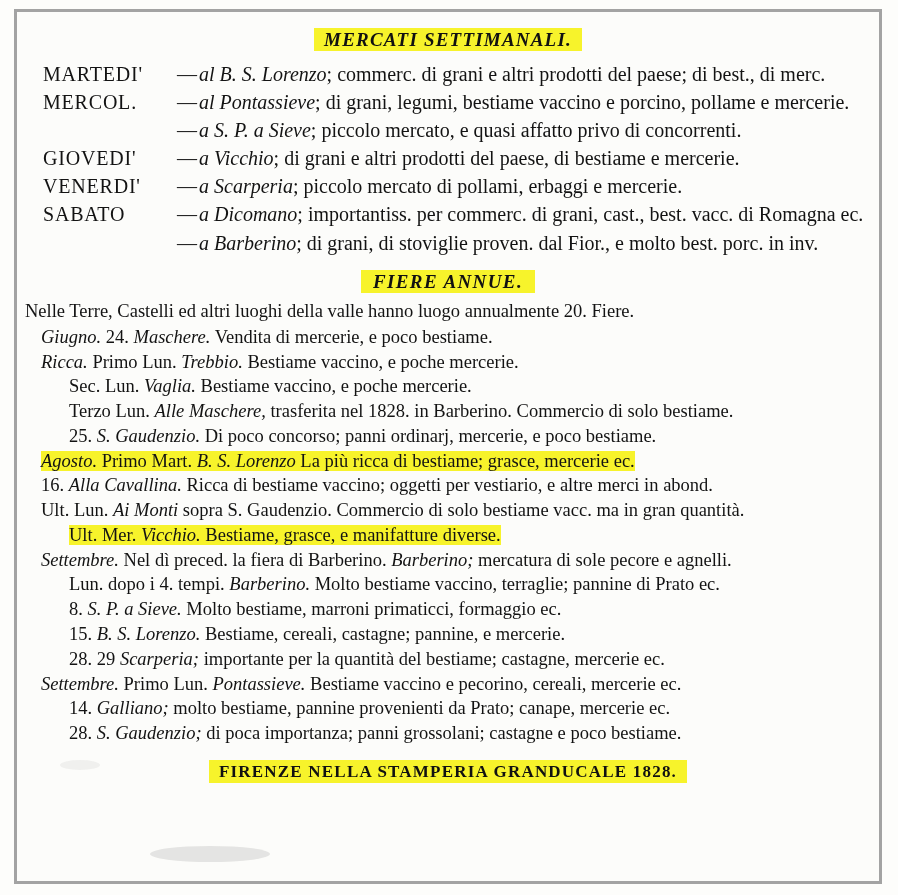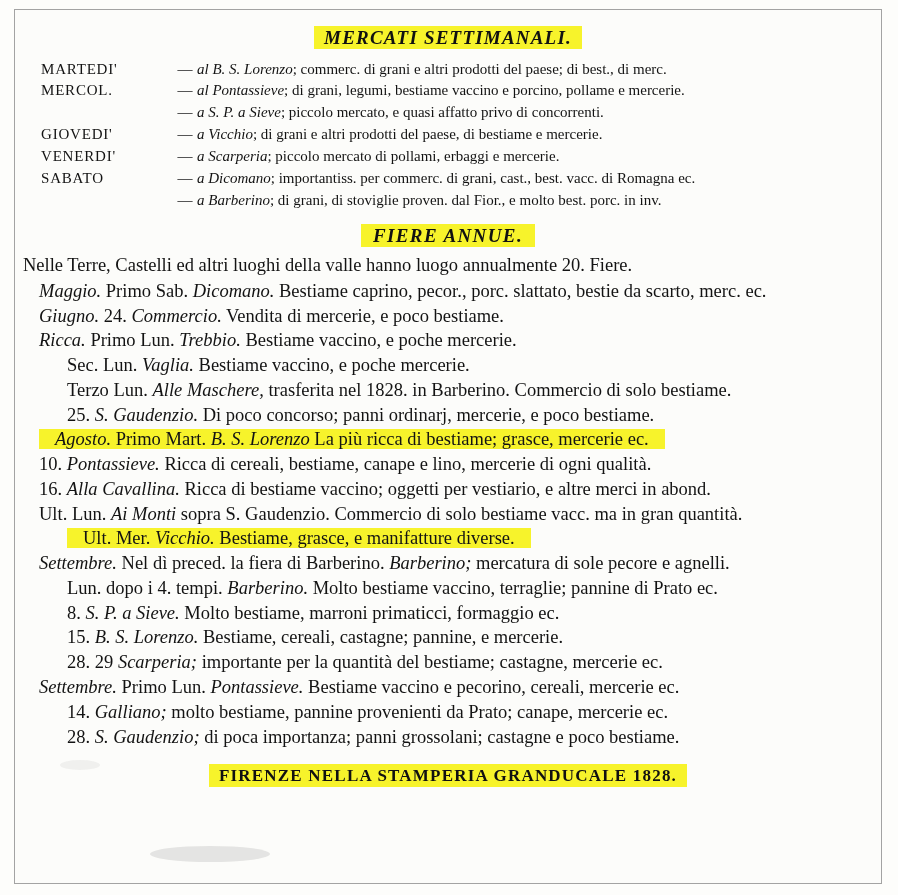--- a/index.html
+++ b/index.html
@@ -15,34 +15,34 @@
     font-family: "Liberation Serif", serif;
     overflow: hidden;
   }
   .sheet {
     position: absolute;
     left: 14px;
     top: 9px;
     width: 868px;
     height: 875px;
     background: #fcfcfa;
-    border: 1px solid #a3a3a3;
+    border: 3px solid #a3a3a3;
     box-sizing: border-box;
   }
   .inner {
     position: absolute;
     left: 8px;
     top: 6px;
     right: 8px;
     bottom: 6px;
     overflow: hidden;
   }
   .hl {
     background: #f7f32b;
-    padding: 0 16px;
+    padding: 0 0;
   }
   .title {
     text-align: center;
     font-style: italic;
     font-weight: bold;
     letter-spacing: 1.2px;
     font-size: 19px;
     color: #111;
     margin: 11px 0 9px 0;
   }
@@ -55,21 +55,21 @@
     letter-spacing: 1.4px;
     font-size: 19px;
     color: #111;
     margin: 14px 0 8px 0;
   }
   .section2-title .hl { padding: 1px 12px; text-align: center; }
 
   table.markets {
     border-collapse: collapse;
     margin: 0 0 0 18px;
-    font-size: 15px;
+    font-size: 20px;
     color: #131313;
   }
   table.markets td {
     padding: 1.5px 0;
     vertical-align: baseline;
     line-height: 1.26;
   }
   td.day {
     width: 132px;
     letter-spacing: 0.8px;
@@ -170,28 +170,26 @@
           </tbody>
       </table>
 
       <div class="section2-title">
         <span class="hl">FIERE ANNUE.</span>
       </div>
 
       <div class="intro">Nelle Terre, Castelli ed altri luoghi della valle hanno luogo annualmente 20. Fiere.</div>
 
       <div class="fairs">
-          <div class="fair-line"><span><span class="mon">Maggio.</span> Primo Sab. <span class="place">Dicomano.</span> Bestiame caprino, pecor., porc. slattato, bestie da scarto, merc. ec.</span></div>
-          <div class="fair-line"><span><span class="mon">Giugno.</span> 24. <span class="place">Commercio.</span> Vendita di mercerie, e poco bestiame.</span></div>
+          <div class="fair-line"><span><span class="mon">Giugno.</span> 24. <span class="place">Maschere.</span> Vendita di mercerie, e poco bestiame.</span></div>
           <div class="fair-line"><span><span class="mon">Ricca.</span> Primo Lun. <span class="place">Trebbio.</span> Bestiame vaccino, e poche mercerie.</span></div>
           <div class="fair-line ind"><span>Sec. Lun. <span class="place">Vaglia.</span> Bestiame vaccino, e poche mercerie.</span></div>
           <div class="fair-line ind"><span>Terzo Lun. <span class="place">Alle Maschere,</span> trasferita nel 1828. in Barberino. Commercio di solo bestiame.</span></div>
           <div class="fair-line ind"><span>25. <span class="place">S. Gaudenzio.</span> Di poco concorso; panni ordinarj, mercerie, e poco bestiame.</span></div>
           <div class="fair-line"><span class="hl"><span class="mon">Agosto.</span> Primo Mart. <span class="place">B. S. Lorenzo</span> La più ricca di bestiame; grasce, mercerie ec.</span></div>
-          <div class="fair-line"><span>10. <span class="place">Pontassieve.</span> Ricca di cereali, bestiame, canape e lino, mercerie di ogni qualità.</span></div>
           <div class="fair-line"><span>16. <span class="place">Alla Cavallina.</span> Ricca di bestiame vaccino; oggetti per vestiario, e altre merci in abond.</span></div>
           <div class="fair-line"><span>Ult. Lun. <span class="place">Ai Monti</span> sopra S. Gaudenzio. Commercio di solo bestiame vacc. ma in gran quantità.</span></div>
           <div class="fair-line ind"><span class="hl">Ult. Mer. <span class="place">Vicchio.</span> Bestiame, grasce, e manifatture diverse.</span></div>
           <div class="fair-line"><span><span class="mon">Settembre.</span> Nel dì preced. la fiera di Barberino. <span class="place">Barberino;</span> mercatura di sole pecore e agnelli.</span></div>
           <div class="fair-line ind"><span>Lun. dopo i 4. tempi. <span class="place">Barberino.</span> Molto bestiame vaccino, terraglie; pannine di Prato ec.</span></div>
           <div class="fair-line ind"><span>8. <span class="place">S. P. a Sieve.</span> Molto bestiame, marroni primaticci, formaggio ec.</span></div>
           <div class="fair-line ind"><span>15. <span class="place">B. S. Lorenzo.</span> Bestiame, cereali, castagne; pannine, e mercerie.</span></div>
           <div class="fair-line ind"><span>28. 29 <span class="place">Scarperia;</span> importante per la quantità del bestiame; castagne, mercerie ec.</span></div>
           <div class="fair-line"><span><span class="mon">Settembre.</span> Primo Lun. <span class="place">Pontassieve.</span> Bestiame vaccino e pecorino, cereali, mercerie ec.</span></div>
           <div class="fair-line ind"><span>14. <span class="place">Galliano;</span> molto bestiame, pannine provenienti da Prato; canape, mercerie ec.</span></div>

